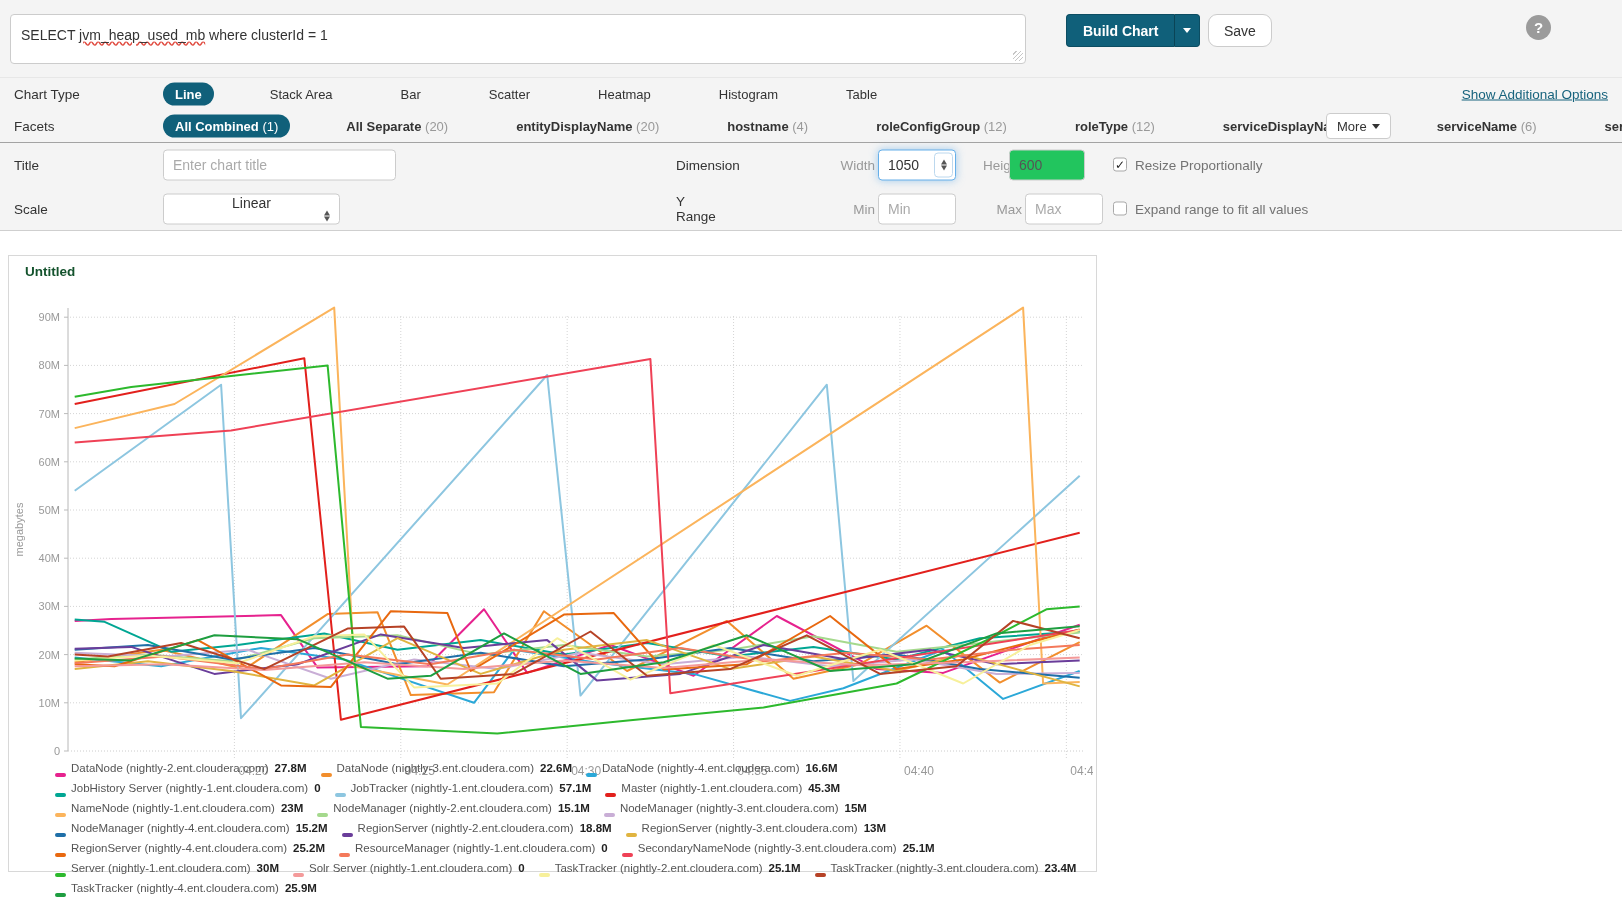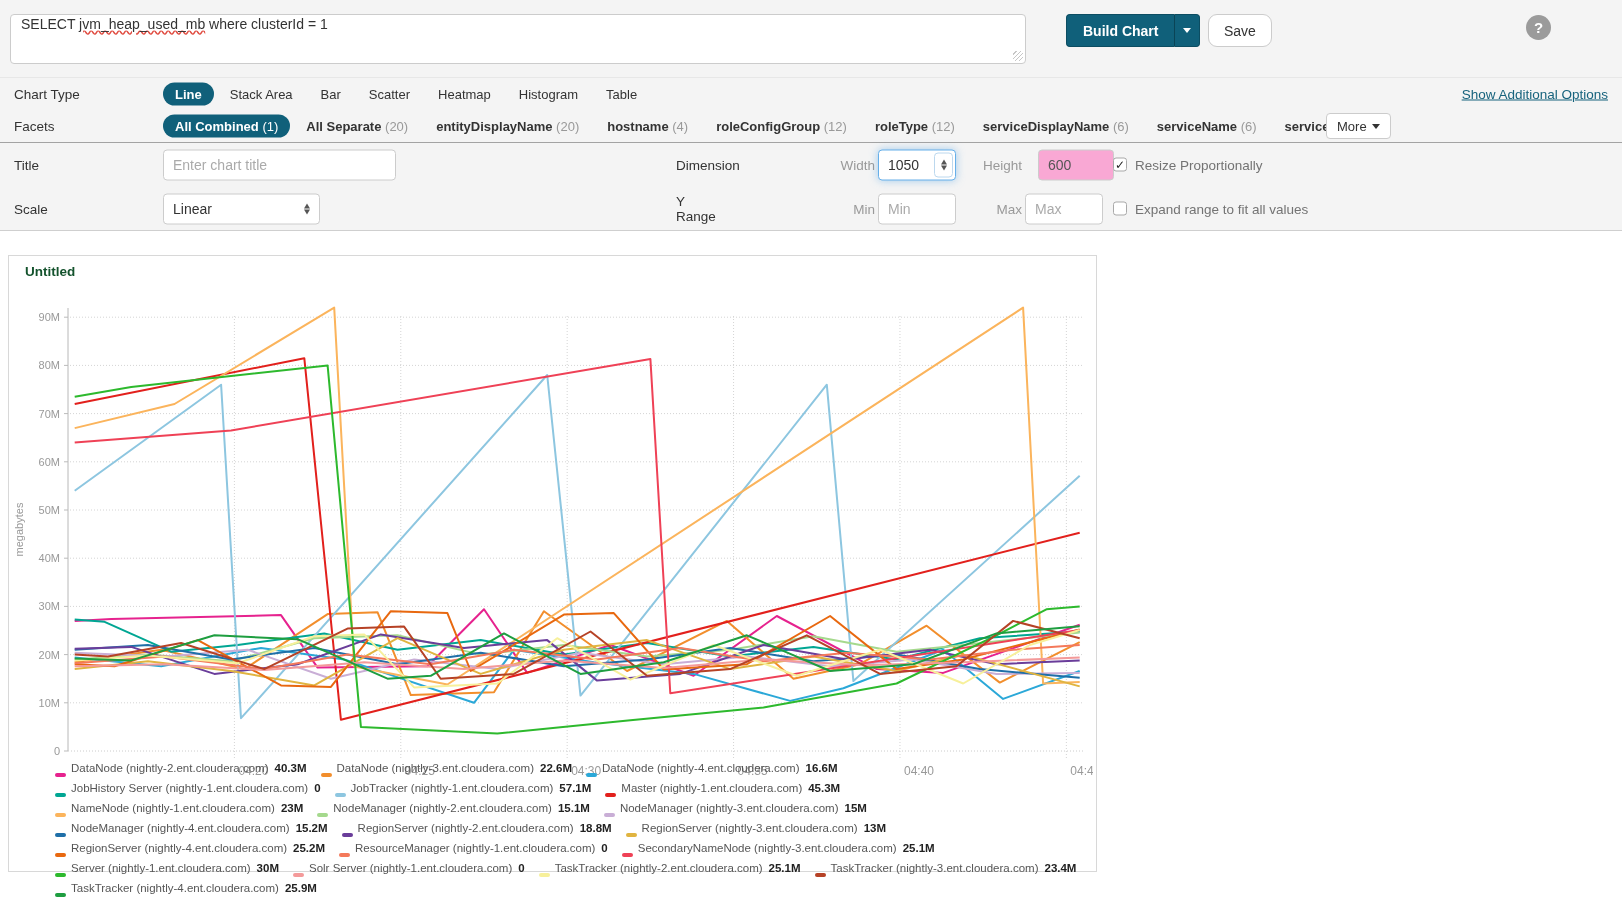--- a/index.html
+++ b/index.html
@@ -10,33 +10,33 @@
   
   .panel { position:absolute; left:0; top:0; width:1622px; height:231px; background:#f4f4f4; border-bottom:1px solid #cfcfcf; }
   .prow { position:absolute; left:0; width:1622px; }
   .row-query { top:0; height:77px; }
   .row-charttype { top:77px; height:33px; border-top:1px solid #e7e7e7; }
   .row-facets { top:110px; height:32px; }
   .row-title { top:142px; height:44px; border-top:1px solid #a3a3a3; }
   .row-scale { top:186px; height:45px; }
   .rowlabel { position:absolute; left:14px; top:50%; transform:translateY(-50%); font-size:13.5px; color:#333; }
 
-  .querybox { position:absolute; left:10px; top:14px; width:1016px; height:50px; background:#fff; border:1px solid #ccc; border-radius:4px; padding:0 10px; font-size:14px; color:#333; line-height:18px; overflow:hidden; }
+  .querybox { position:absolute; left:10px; top:14px; width:1016px; height:50px; background:#fff; border:1px solid #ccc; border-radius:4px; padding:11px 10px; font-size:14px; color:#333; line-height:18px; overflow:hidden; }
   .querybox .metric { text-decoration:underline; text-decoration-style:wavy; text-decoration-color:#e04a3f; }
   .resize-grip { position:absolute; right:2px; bottom:2px; width:10px; height:10px; background:repeating-linear-gradient(135deg, transparent 0 2px, #b9b9b9 2px 3px); opacity:.8; }
 
   .btn { display:inline-flex; align-items:center; justify-content:center; font-size:14px; border-radius:9px; cursor:pointer; }
   .btn-primary-group { position:absolute; left:1066px; top:14px; height:33px; display:flex; }
   .btn-build { background:#10607a; color:#fff; font-weight:bold; border:1px solid #0c4d62; border-right:none; border-radius:4px 0 0 4px; padding:0 16px; height:33px; }
   .btn-caret { background:#10607a; border:1px solid #0c4d62; border-left:1px solid #0a4456; border-radius:0 4px 4px 0; width:26px; height:33px; display:flex; align-items:center; justify-content:center; }
   .caret-down-white { width:0; height:0; border-left:4px solid transparent; border-right:4px solid transparent; border-top:5px solid #fff; }
   .btn-save { position:absolute; left:1208px; top:14px; height:33px; padding:0 15px; background:#fff; border:1px solid #ccc; color:#333; }
   .help-circle { position:absolute; left:1526px; top:15px; width:25px; height:25px; border-radius:50%; background:#9b9b9b; color:#fff; font-weight:bold; font-size:15px; display:flex; align-items:center; justify-content:center; cursor:pointer; }
 
-  .pills { position:absolute; left:163px; top:50%; transform:translateY(-50%); display:flex; align-items:center; }
+  .pills { position:absolute; left:163px; top:50%; transform:translateY(-50%); display:flex; align-items:center;gap:40px; }
   .pill { padding:4px 12px; margin-right:4px; border-radius:14px; font-size:13px; color:#333; white-space:nowrap; cursor:pointer; }
   .pill .cnt { color:#999; font-weight:normal; }
   .pill.facet-name { font-weight:bold; }
   .pill.selected { background:#10607a; color:#fff; font-weight:bold; }
   .pill.selected .cnt { color:#fff; }
   .link-additional { position:absolute; right:14px; top:50%; transform:translateY(-50%); font-size:13.5px; color:#17637d; text-decoration:underline; cursor:pointer; }
   .btn-more { position:absolute; left:1326px; top:50%; transform:translateY(-50%); height:26px; padding:0 10px; background:#fff; border:1px solid #ccc; border-radius:4px; font-size:13px; display:flex; align-items:center; gap:5px; cursor:pointer; }
   .caret-down-dark { width:0; height:0; border-left:4px solid transparent; border-right:4px solid transparent; border-top:5px solid #333; }
 
   .txt-input { background:#fff; border:1px solid #ccc; border-radius:4px; height:31px; font-size:14px; color:#333; padding:0 9px; font-family:inherit; }
@@ -44,28 +44,28 @@
   .title-input { position:absolute; left:163px; top:50%; transform:translateY(-50%); width:233px; }
 
   .rightgroup { position:absolute; left:676px; top:0; height:100%; }
   .rg-label { position:absolute; top:50%; transform:translateY(-50%); font-size:13.5px; color:#333; }
   .gray-lab { position:absolute; top:50%; transform:translateY(-50%); font-size:13.5px; color:#999; text-align:right; }
   .num-input { position:absolute; top:50%; transform:translateY(-50%); }
   .w-input { left:202px; width:78px; border-color:#66afe9; box-shadow:0 0 8px rgba(102,175,233,.6); padding-right:22px; }
   .stepper { position:absolute; left:258px; top:50%; transform:translateY(-50%); width:19px; height:25px; border:1px solid #bcd8ee; border-radius:4px; background:#fff; display:flex; flex-direction:column; align-items:center; justify-content:center; gap:1px; cursor:pointer; }
   .chev-up { width:0;height:0;border-left:3.5px solid transparent;border-right:3.5px solid transparent;border-bottom:5px solid #555; }
   .chev-dn { width:0;height:0;border-left:3.5px solid transparent;border-right:3.5px solid transparent;border-top:5px solid #555; }
-  .h-input { left:362px; width:76px; background:#f9a8d4; color:#555; }
+  .h-input { left:333px; width:76px; background:#22c55e; color:#555; }
   .minmax { width:78px; }
   .min-input { left:202px; } .max-input { left:349px; }
   .checkwrap { position:absolute; left:437px; top:50%; transform:translateY(-50%); display:flex; align-items:center; cursor:pointer; }
   .cbox { width:14px; height:14px; border:1px solid #a9a9a9; border-radius:3px; background:#fff; display:flex; align-items:center; justify-content:center; font-size:12px; color:#222; font-weight:bold; line-height:1; }
   .cbox-label { margin-left:8px; font-size:13.5px; color:#737373; white-space:nowrap; }
 
-  .select { position:absolute; left:163px; top:50%; transform:translateY(-50%); width:157px; height:31px; background:#fff; border:1px solid #ccc; border-radius:4px; font-size:14px; display:flex; align-items:center; padding:0 9px; cursor:pointer; }
+  .select { position:absolute; left:163px; top:50%; transform:translateY(-50%); width:177px; height:31px; background:#fff; border:1px solid #ccc; border-radius:4px; font-size:14px; display:flex; align-items:center; padding:0 9px; cursor:pointer;flex-direction:column; }
   .select .arrows { margin-left:auto; display:flex; flex-direction:column; gap:1px; }
 
   
   .chart-card { position:absolute; left:8px; top:255px; width:1089px; height:617px; background:#fff; border:1px solid #d8d8d8; }
   .chart-title { position:absolute; left:16px; top:8px; font-size:13.5px; font-weight:bold; color:#14532d; }
   .chart-svg-wrap { position:absolute; left:2px; top:28px; }
   .legend { position:absolute; left:46px; top:505px; width:1030px; font-size:11.5px; color:#555; }
   .legend-row { line-height:15.5px; white-space:nowrap; }
   .legend-item { display:inline-flex; align-items:flex-end; margin-right:14px; }
   .swatch { display:inline-block; width:11px; height:4px; border-radius:2px; margin-right:5px; }
@@ -234,21 +234,21 @@
           <polyline points="63.7,112.7 120.2,103.1 316.6,81.4 349.9,442.9 486.3,449.6 619.4,436.2 752.5,423.6 885.6,399.5 985.5,351.3 1035.4,325.3 1068.7,322.4" fill="none" stroke="#2db92d" stroke-width="2" stroke-linejoin="round"></polyline>
           <polyline points="63.7,382.2 153.5,380.2 253.3,386.0 353.2,378.3 453.0,385.1 552.9,376.4 652.7,384.1 752.5,375.4 852.4,381.2 952.2,378.3 1068.7,373.5" fill="none" stroke="#f49a9a" stroke-width="2" stroke-linejoin="round"></polyline>
           <polyline points="63.7,376.4 136.9,371.6 226.7,379.3 303.3,352.3 353.2,350.4 403.1,403.4 486.3,399.5 546.2,354.2 619.4,395.7 702.6,361.0 785.8,391.8 869.0,365.8 952.2,399.5 1018.8,361.0 1068.7,346.0" fill="none" stroke="#f7f09b" stroke-width="2" stroke-linejoin="round"></polyline>
           <polyline points="63.7,370.6 96.9,372.5 170.1,359.0 253.3,385.1 336.5,344.6 393.1,342.6 429.7,394.7 502.9,389.9 579.5,347.5 636.0,391.8 719.2,385.1 795.8,351.3 869.0,389.9 945.5,382.2 1002.1,336.9 1068.7,354.2" fill="none" stroke="#b64226" stroke-width="2" stroke-linejoin="round"></polyline>
           <polyline points="63.7,374.5 120.2,376.4 203.4,351.3 286.6,355.2 376.5,394.7 419.7,391.8 493.0,349.4 569.5,389.9 652.7,378.3 735.9,351.3 819.1,387.0 902.3,380.2 985.5,349.4 1068.7,342.2" fill="none" stroke="#1e9e40" stroke-width="2" stroke-linejoin="round"></polyline>
         </svg></div>
     <div class="legend" id="legend">
         <div class="legend-row"><span class="legend-item">
             <span class="swatch" style="background: rgb(230, 34, 142);"></span>
             <span>DataNode (nightly-2.ent.cloudera.com)</span>
-            <span class="legend-val">40.3M</span>
+            <span class="legend-val">27.8M</span>
           </span><span class="legend-item">
             <span class="swatch" style="background: rgb(242, 142, 44);"></span>
             <span>DataNode (nightly-3.ent.cloudera.com)</span>
             <span class="legend-val">22.6M</span>
           </span><span class="legend-item">
             <span class="swatch" style="background: rgb(43, 168, 216);"></span>
             <span>DataNode (nightly-4.ent.cloudera.com)</span>
             <span class="legend-val">16.6M</span>
           </span></div>
         <div class="legend-row"><span class="legend-item">

